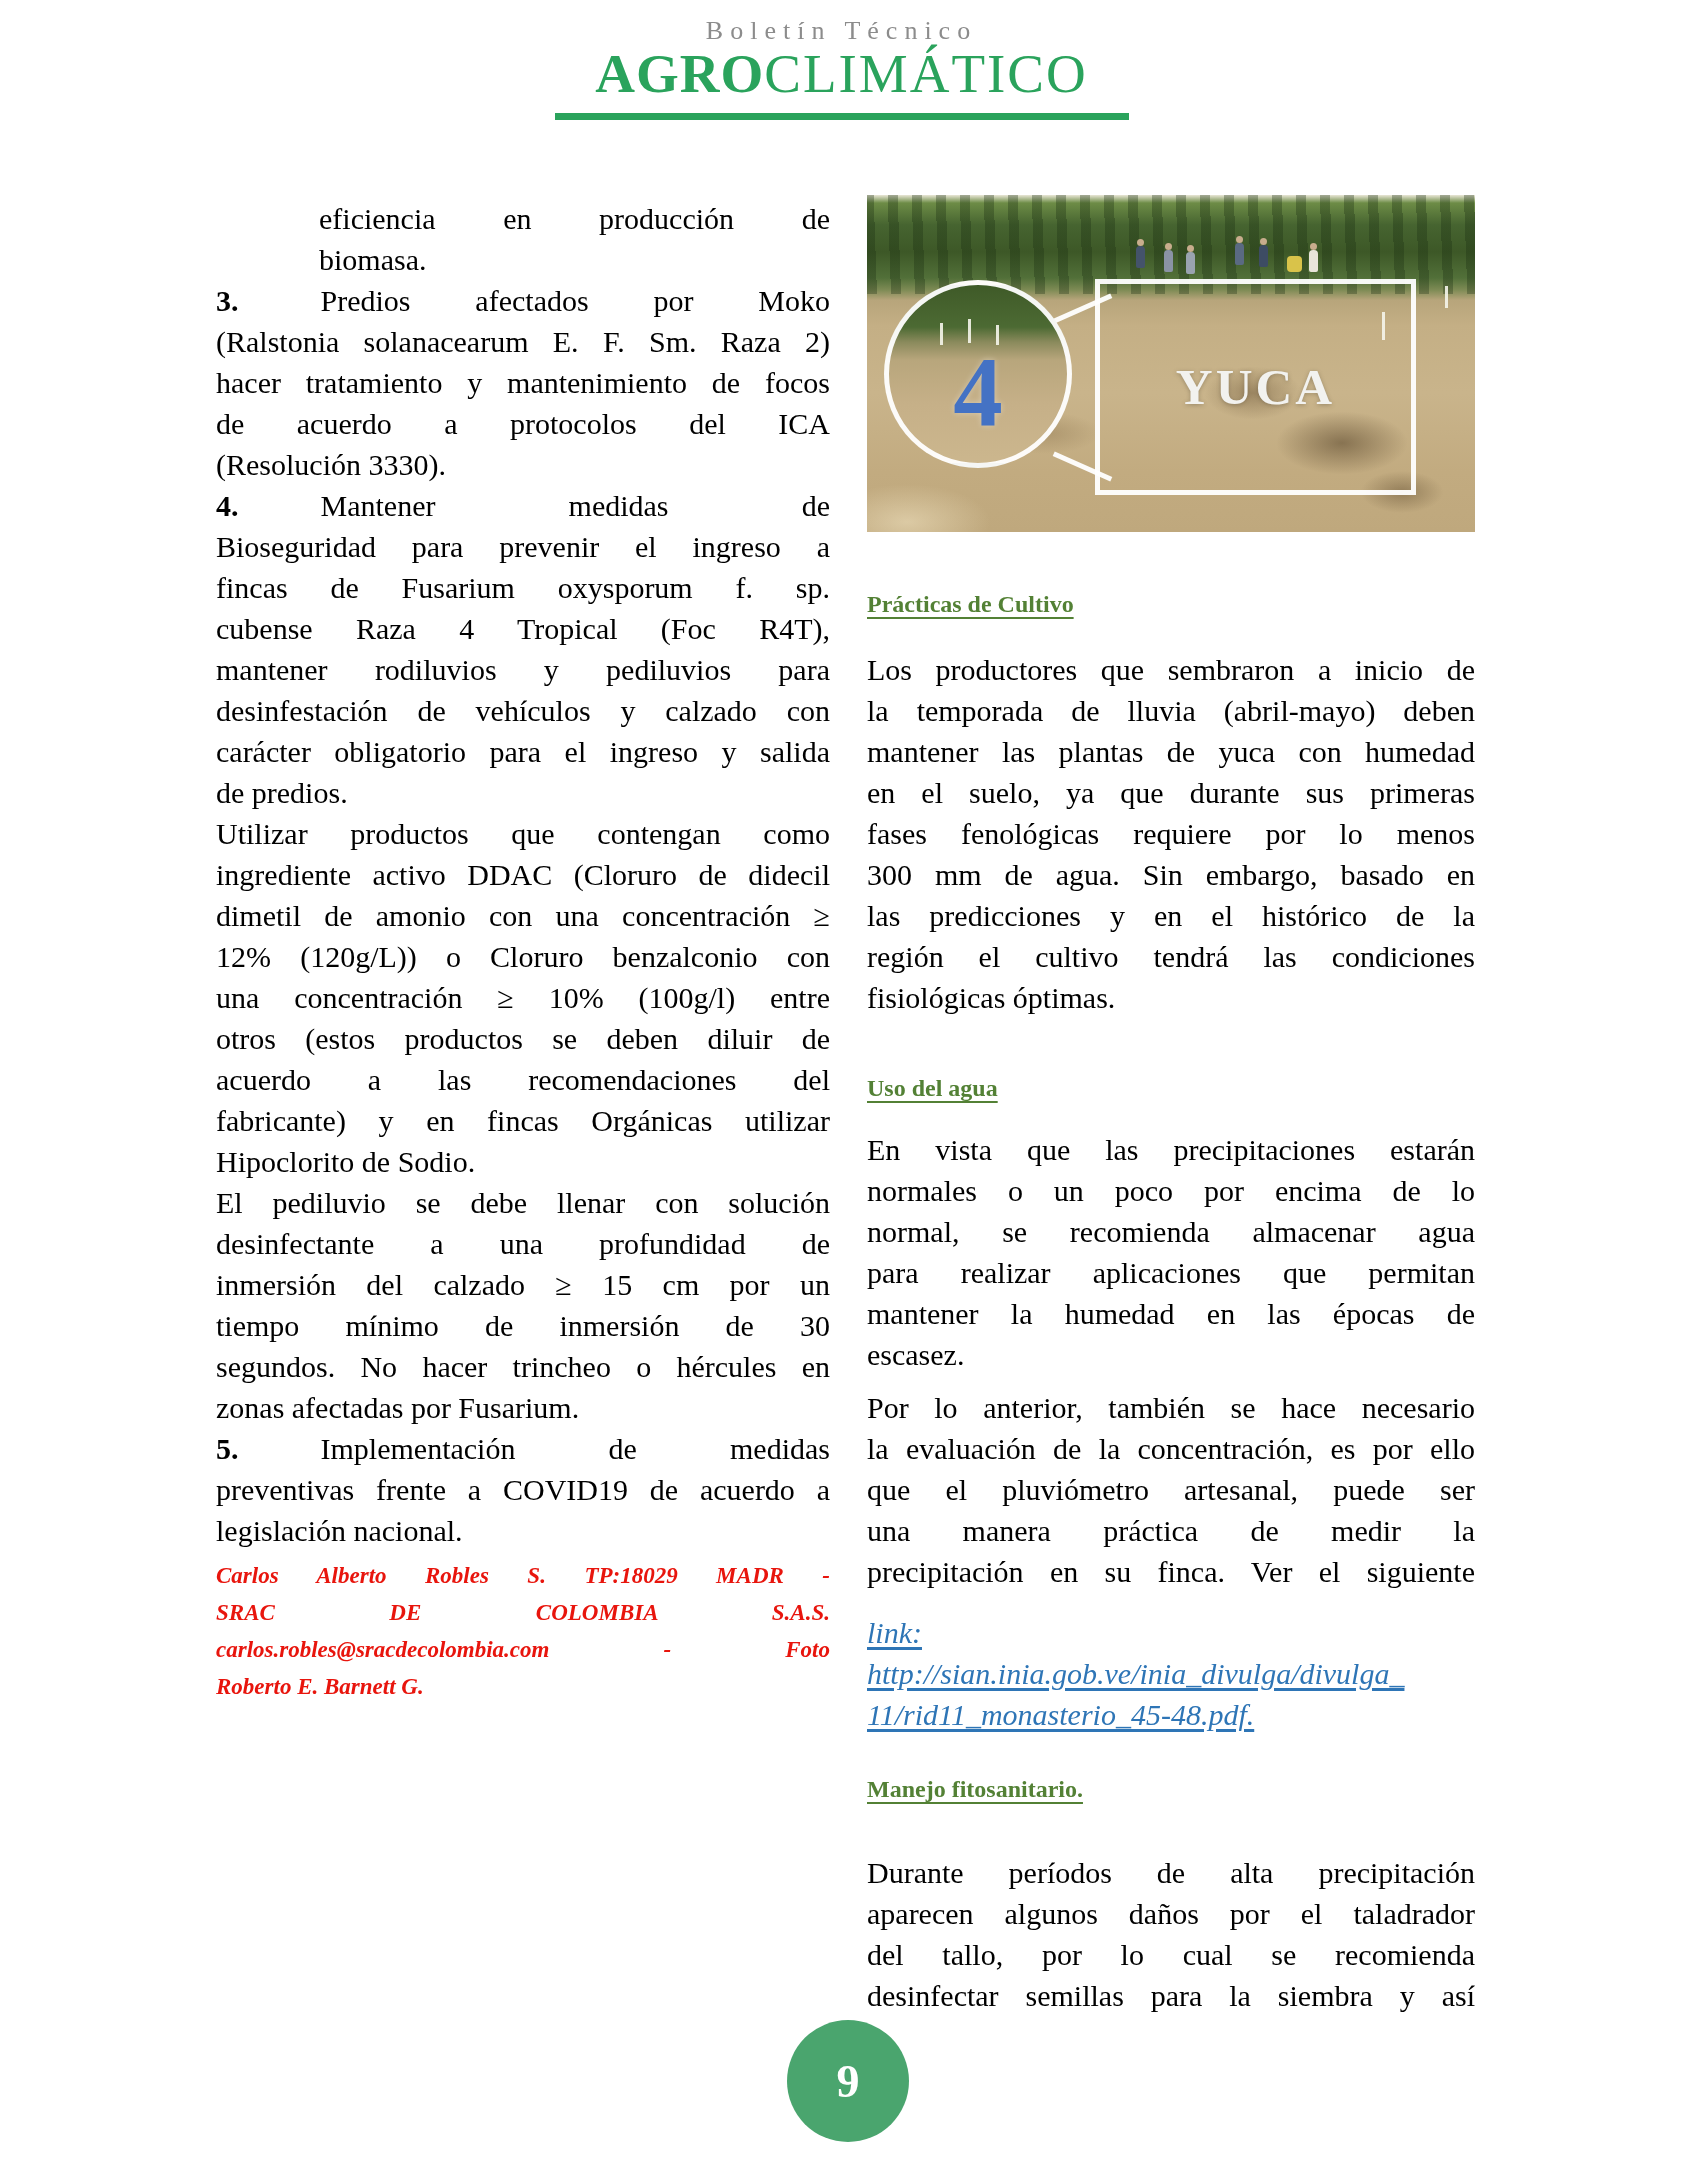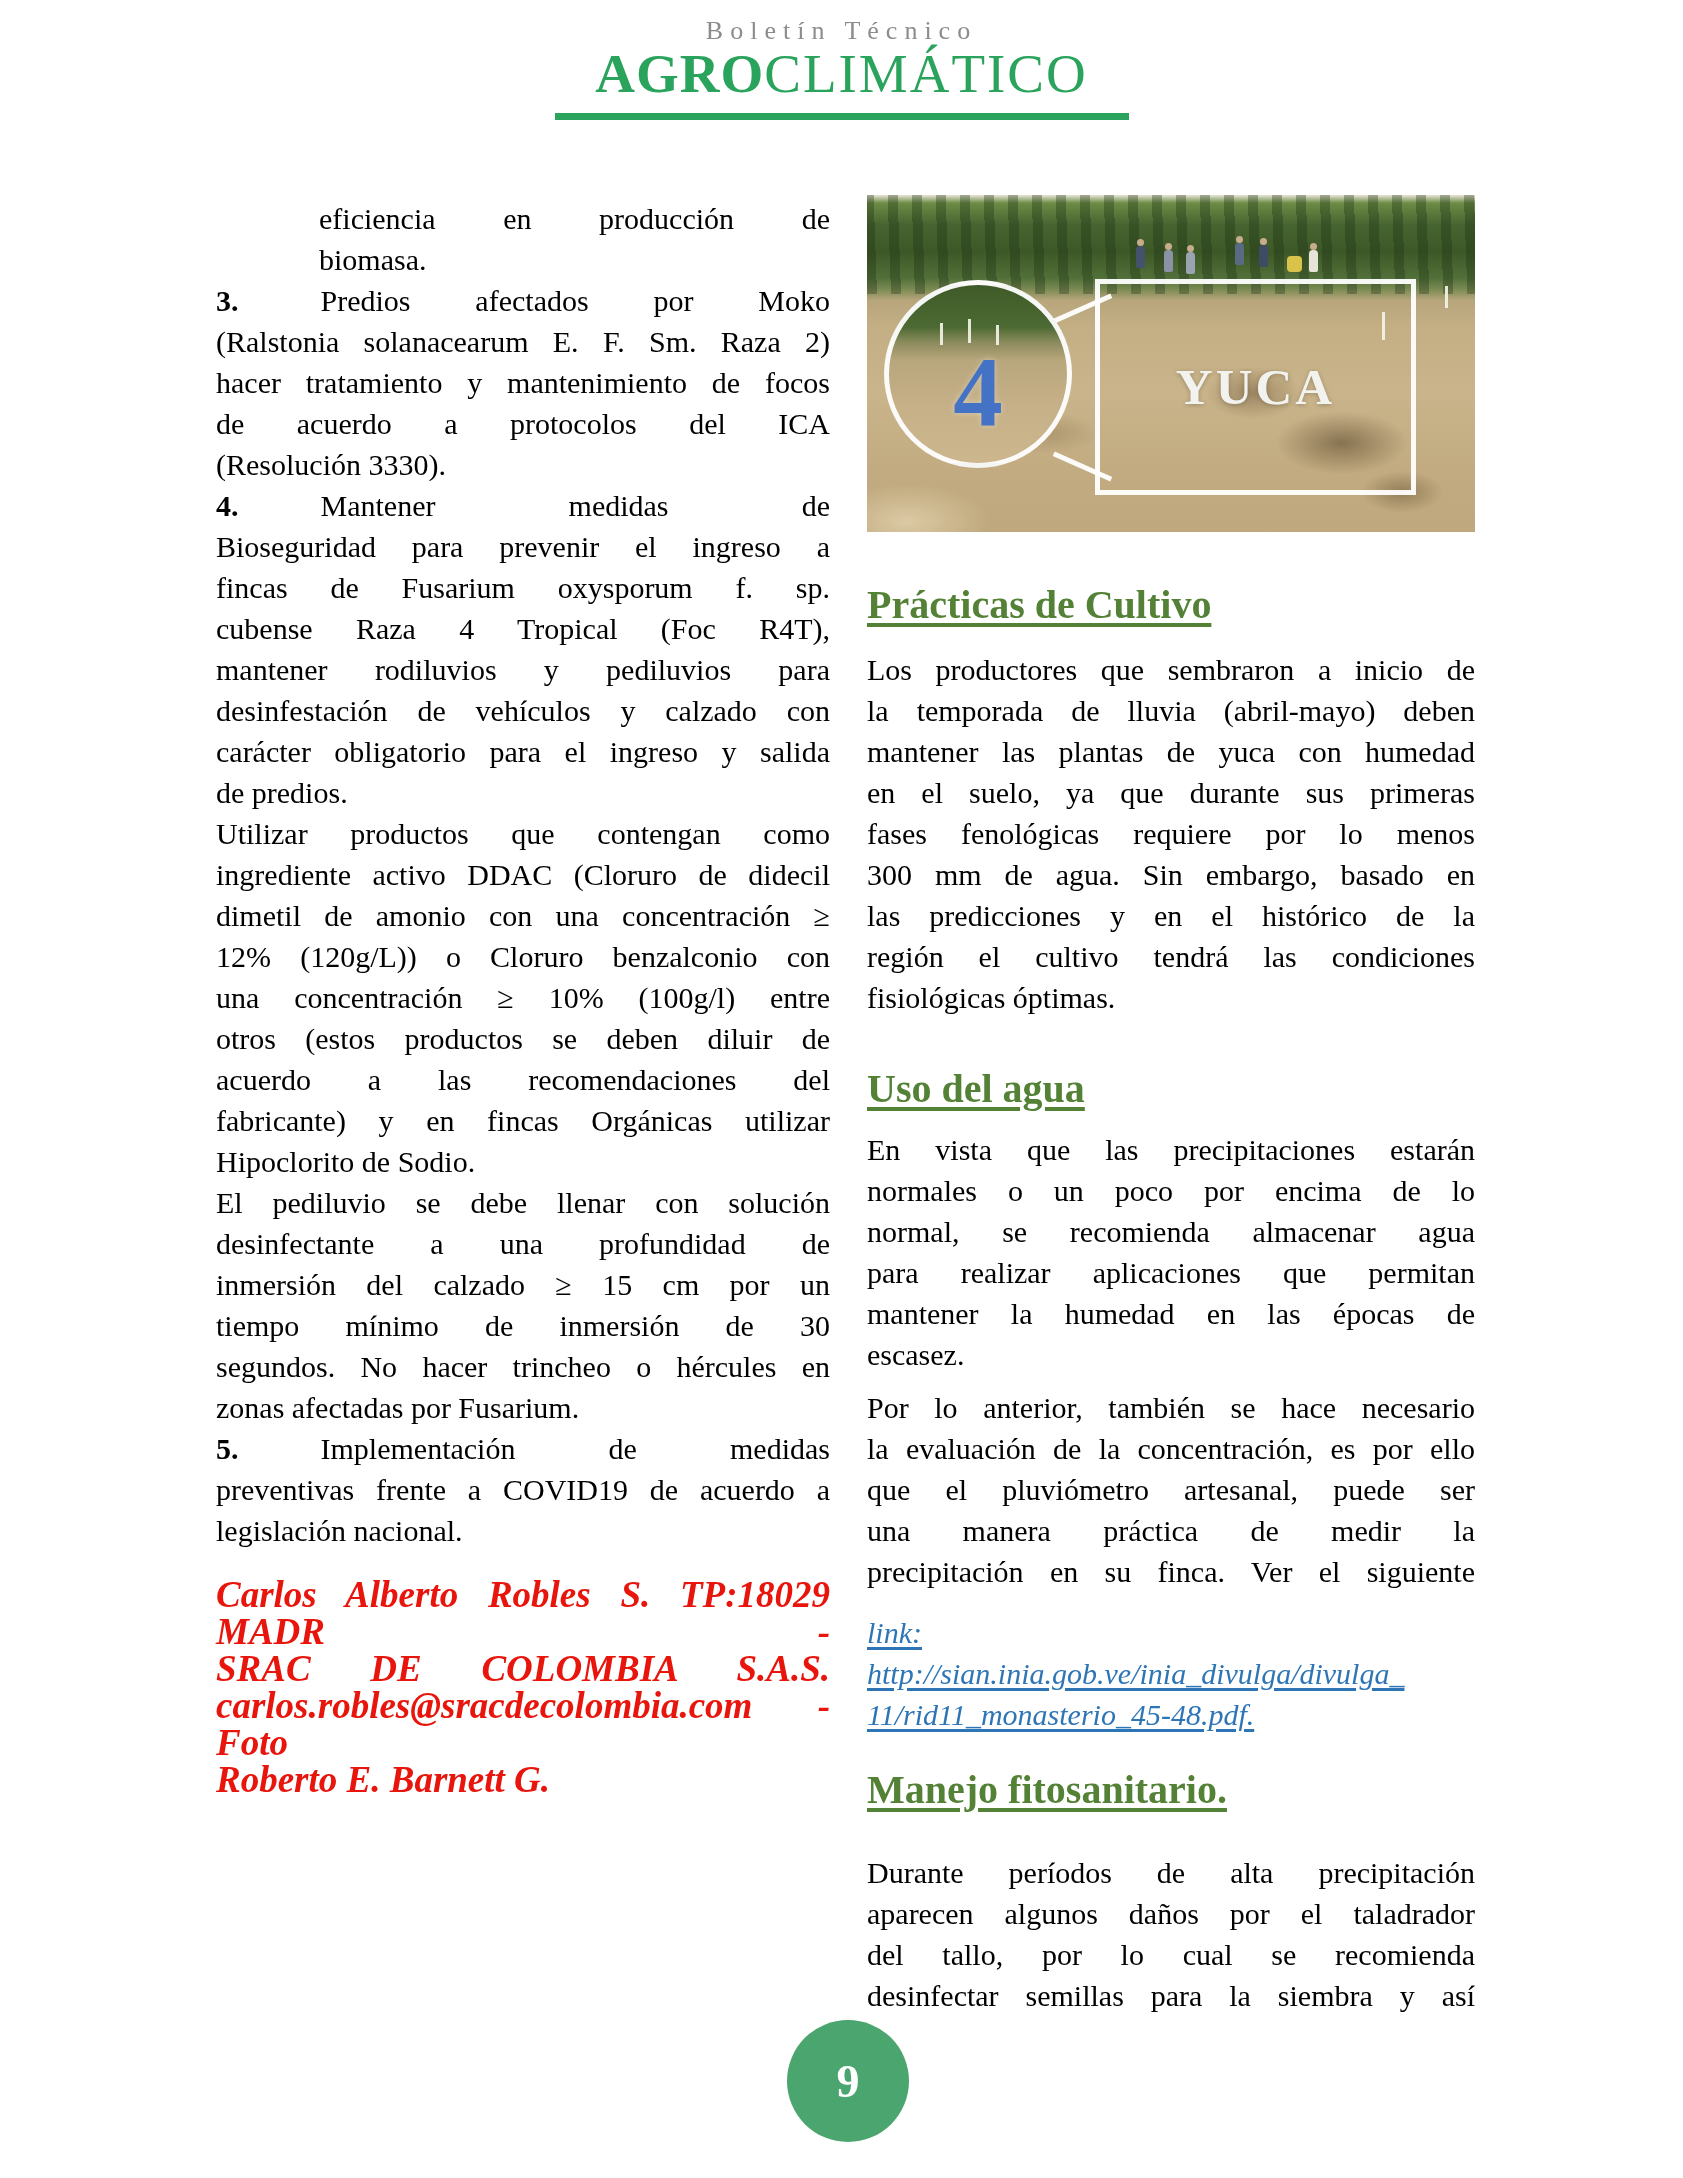--- a/index.html
+++ b/index.html
@@ -27,26 +27,26 @@
   .col-left{left:216px; top:198px; width:614px;}
   .col-right{left:867px; top:195px; width:608px;}
   .ln{text-align:justify; text-align-last:justify; text-justify:inter-word; min-height:41px;}
   .ln.last{text-align-last:left;}
   .ln.left{text-align:left; text-align-last:left;}
   .frag{padding-left:103px;}
   .numline{text-align:justify; text-align-last:justify; min-height:41px;}
   .numline .num{font-weight:700;}
   .numline .numtab{display:inline-block; width:82px;}
   .credit{
-    margin-top:25px; color:var(--credit-red,#E8150D);
-    font-weight:700; font-style:italic; line-height:37px; font-size:37px;
+    margin-top:6px; color:var(--credit-red,#E8150D);
+    font-weight:700; font-style:italic; line-height:37px; font-size:23px;
   }
   .credit .ln{min-height:37px;}
   .h{
-    color:var(--heading-green,#538135); font-weight:700; font-size:40px;
+    color:var(--heading-green,#538135); font-weight:700; font-size:24px;
     text-decoration:underline; text-underline-offset:5px; line-height:41px;
   }
   .h1{margin-top:52px;} .p1{margin-top:24px;}
   .h2{margin-top:50px;} .p2{margin-top:20px;} .p3{margin-top:12px;}
   .linkblock{color:var(--link-blue,#2E75B6); font-style:italic;margin-top:20px;}
   .linkblock .ln{text-decoration:underline; text-underline-offset:4px;}
   .h3{margin-top:34px;} .p4{margin-top:42px;}
   
   .photo{
     position:relative; width:608px; height:337px; overflow:hidden;

